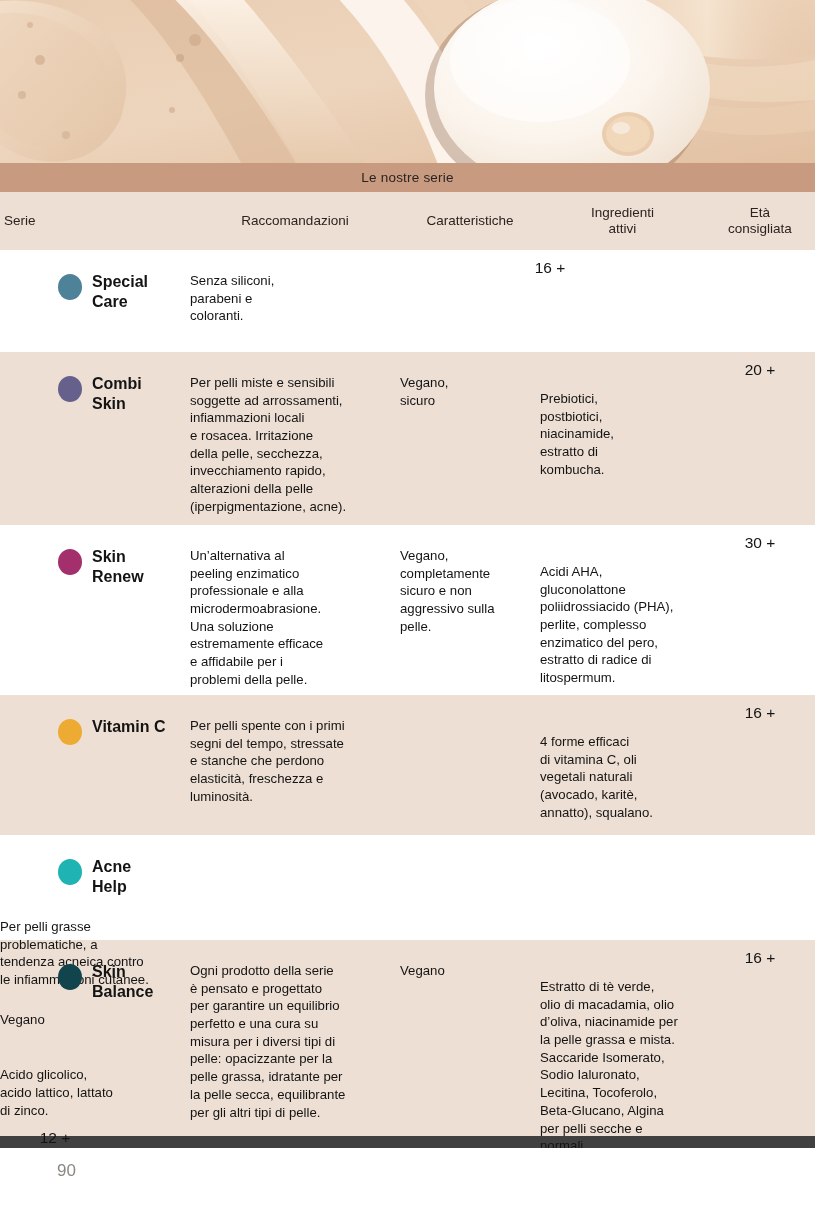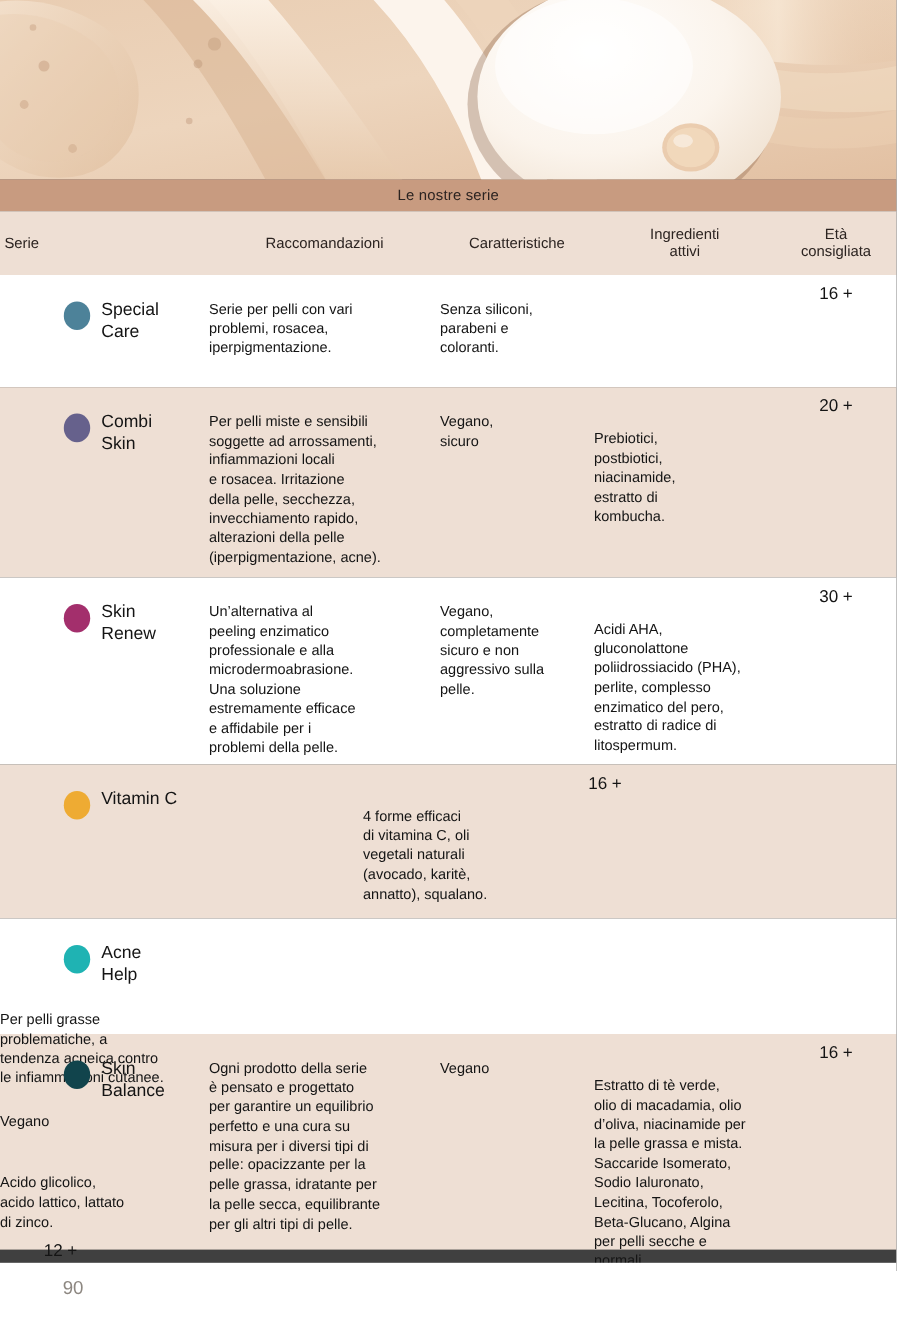--- a/index.html
+++ b/index.html
@@ -95,21 +95,21 @@
     flex: 0 0 auto;
     margin-top: 2px;
   }
 
   .serie-name {
     font-size: 16px;
     color: #141414;
     line-height: 1.22;
     margin-left: 10px;
     white-space: pre-line;
-    font-weight: 400;
+    font-weight: 700;
   }
 
   .body-text {
     font-size: 13.2px;
     color: #141414;
     line-height: 1.34;
     white-space: pre-line;
   }
 
   .age {
@@ -224,23 +224,20 @@
       <div class="cell c-eta" style="white-space:pre-line">Età
 consigliata</div>
     </div>
 
     <div class="row base r0">
       <div class="c-serie">
         <span class="dot" style="background: rgb(77, 130, 153);"></span>
         <span class="serie-name">Special
 Care</span>
       </div>
-      <div class="c-racc body-text">Serie per pelli con vari
-problemi, rosacea,
-iperpigmentazione.</div>
       <div class="c-carat body-text">Senza siliconi,
 parabeni e
 coloranti.</div>
       <div class="c-ingr body-text"></div>
       <div class="c-eta age">16 +</div>
     </div>
 
     <div class="row alt r1">
       <div class="c-serie">
         <span class="dot" style="background: rgb(102, 97, 140);"></span>
@@ -292,20 +289,25 @@
 estratto di radice di
 litospermum.</div>
       <div class="c-eta age">30 +</div>
     </div>
 
     <div class="row alt r3">
       <div class="c-serie">
         <span class="dot" style="background: rgb(238, 171, 51);"></span>
         <span class="serie-name">Vitamin C</span>
       </div>
+      <div class="c-racc body-text">Per pelli spente con i primi
+segni del tempo, stressate
+e stanche che perdono
+elasticità, freschezza e
+luminosità.</div>
       <div class="c-carat body-text"></div>
       <div class="c-ingr body-text">4 forme efficaci
 di vitamina C, oli
 vegetali naturali
 (avocado, karitè,
 annatto), squalano.</div>
       <div class="c-eta age">16 +</div>
     </div>
 
     <div class="row base r4">

